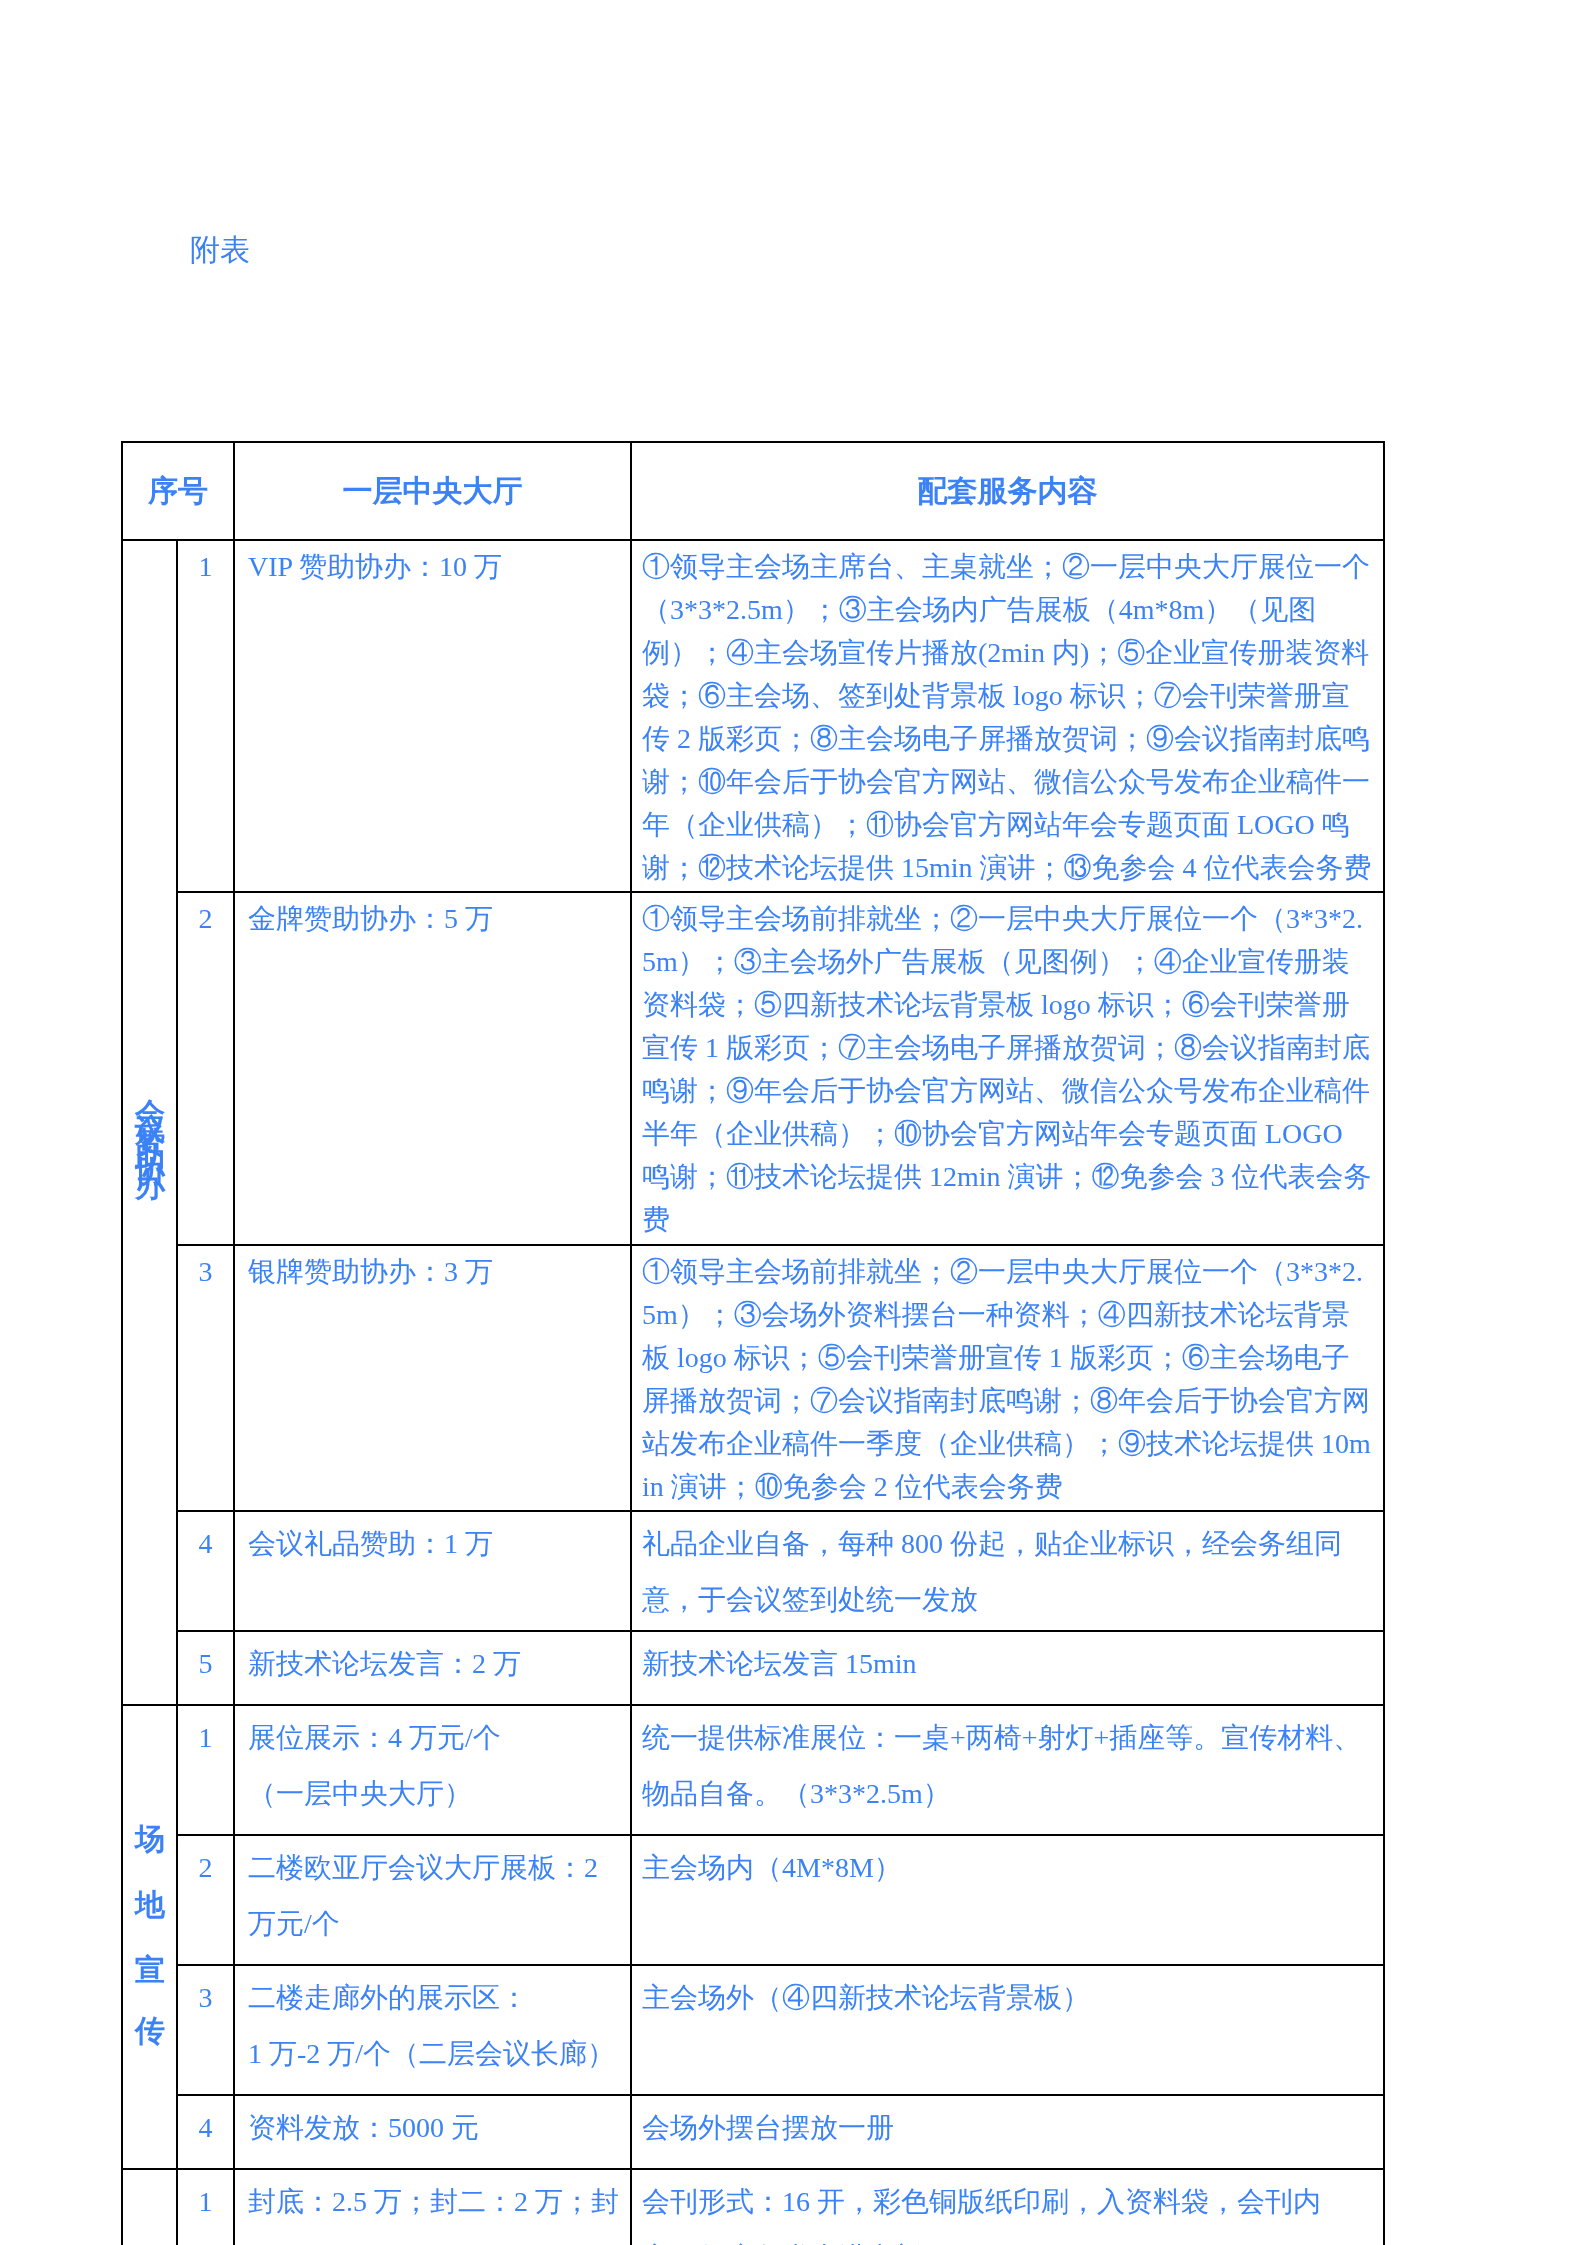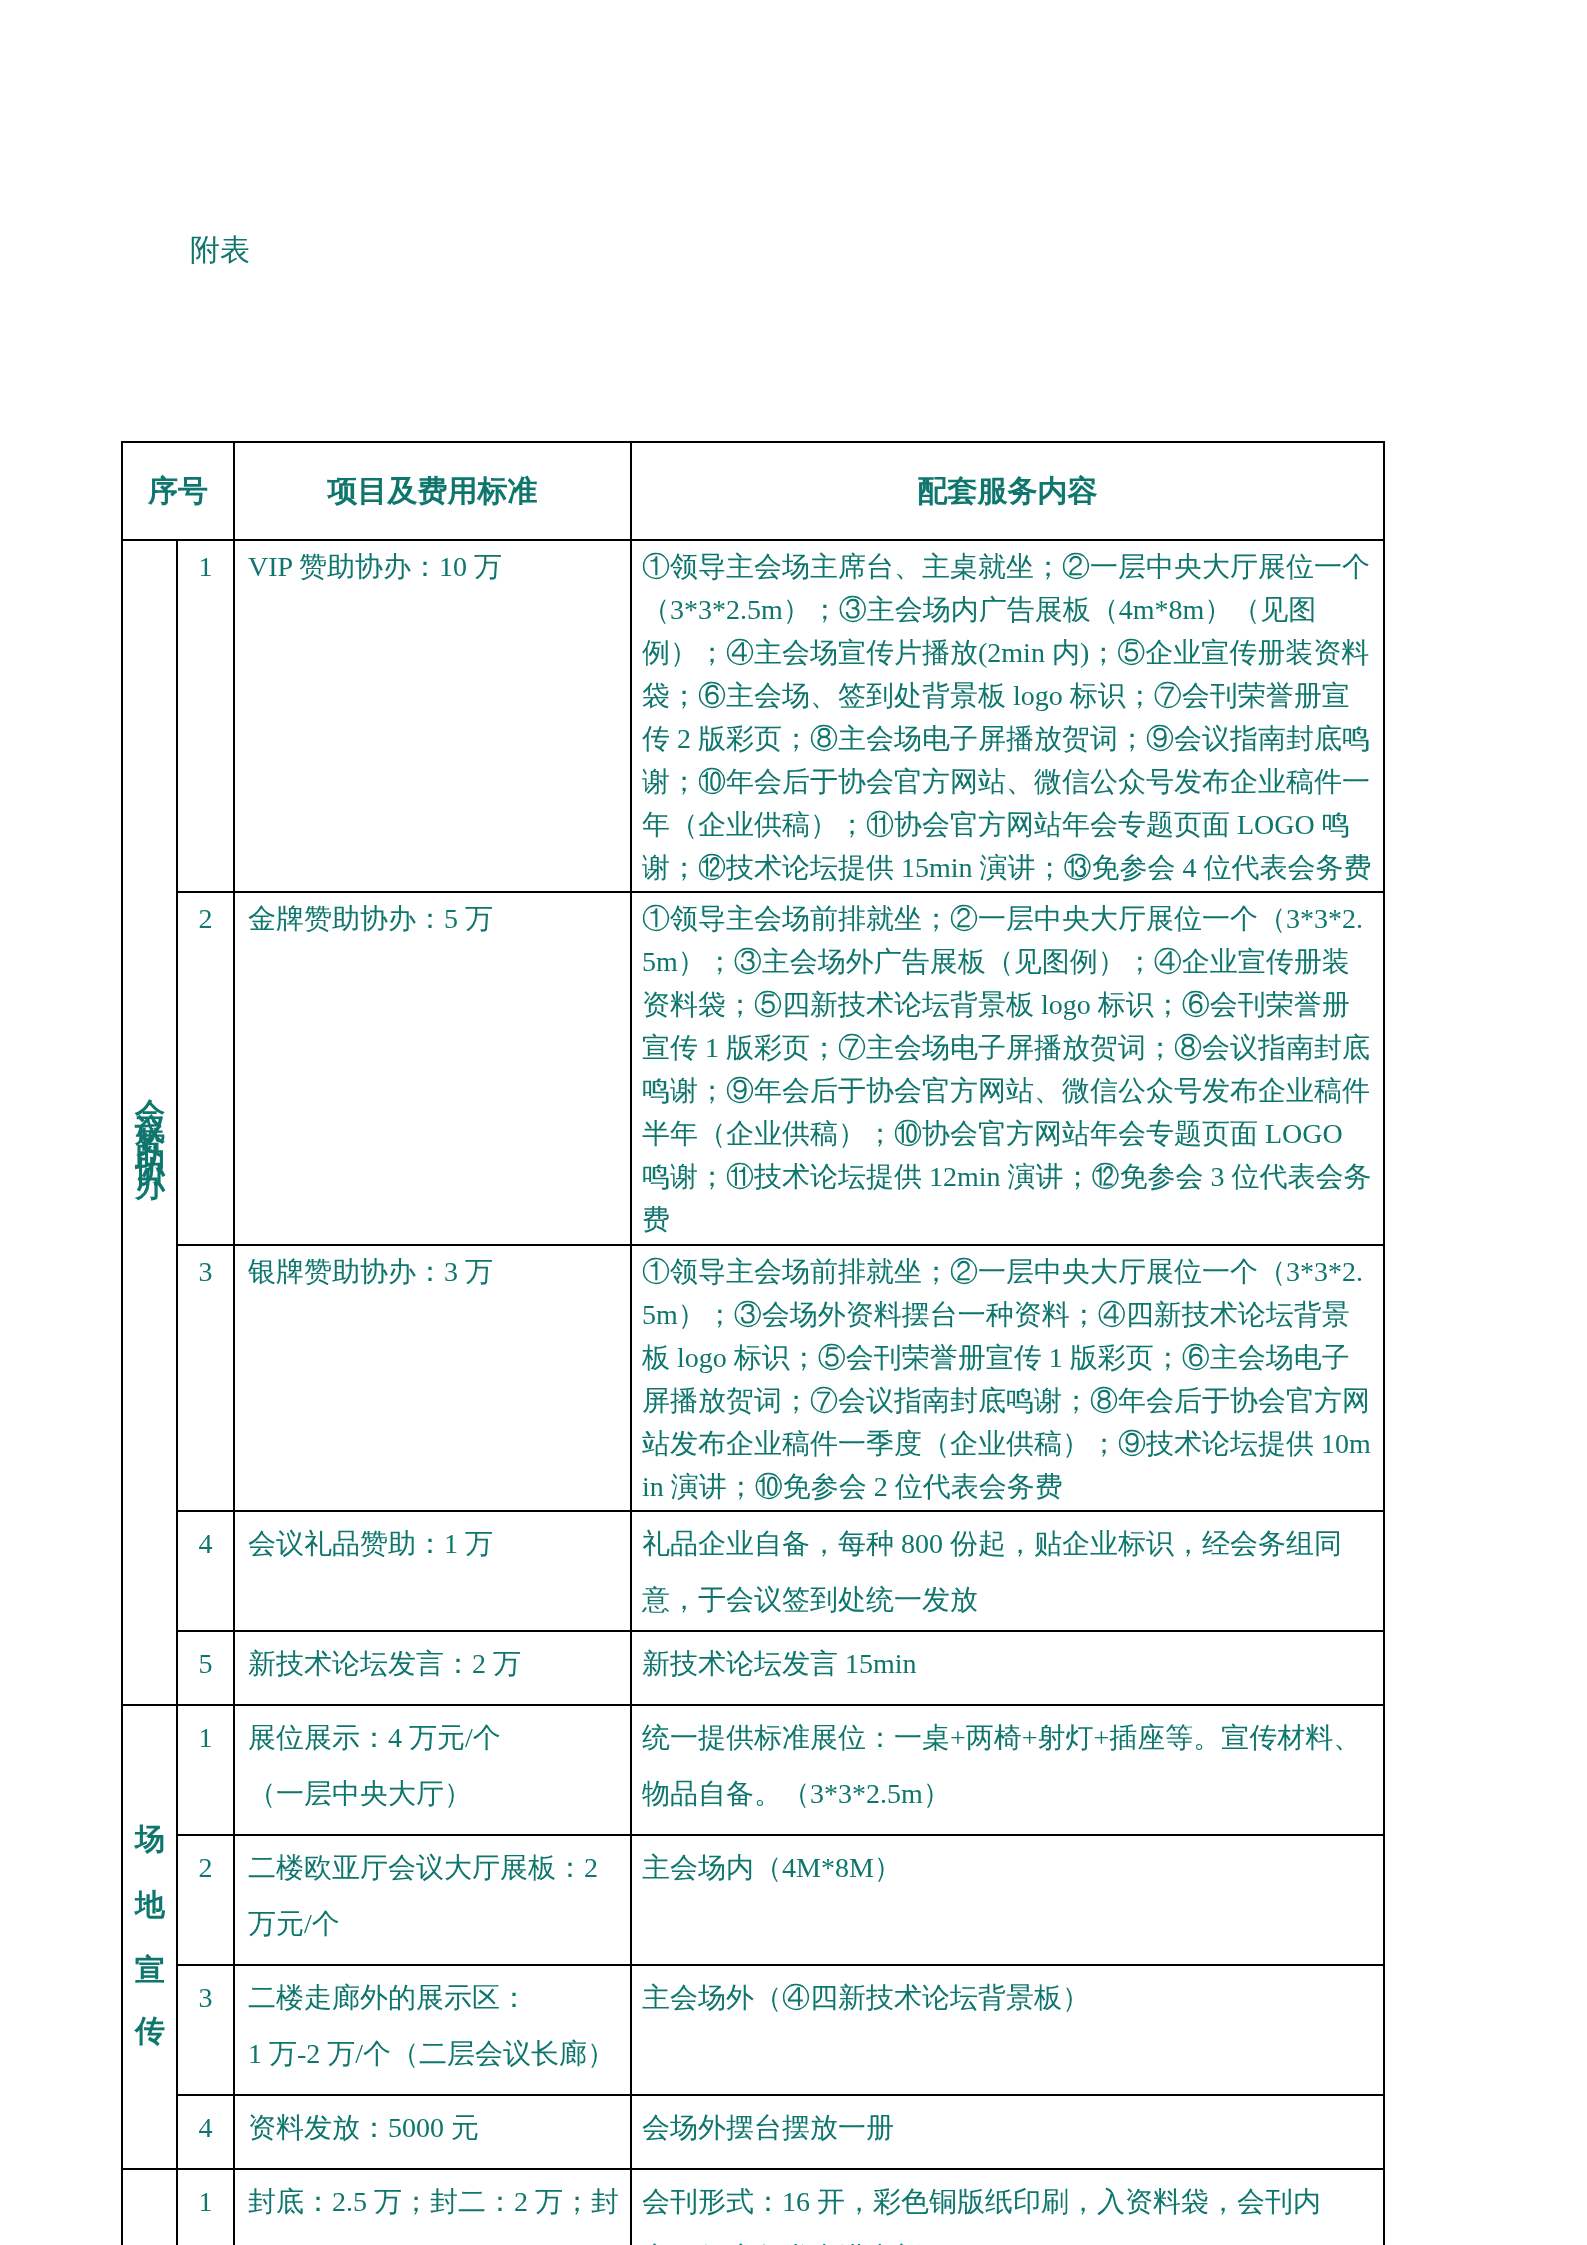--- a/index.html
+++ b/index.html
@@ -1,18 +1,18 @@
 <!DOCTYPE html>
 <html><head>
 <meta charset="utf-8">
 <style>
   html,body { margin:0; padding:0; background:#fff; }
   .page {
     position:relative; width:1587px; height:2245px; background:#ffffff;
-    font-family:"Liberation Serif","DejaVu Serif",serif; color:#0f766e;
+    font-family:"Liberation Serif","DejaVu Serif",serif; color:#3b82f6;
   }
   .appendix {
     position:absolute; left:190px; top:232px; font-size:30px; line-height:36px;
   }
   .titles {
     position:absolute; left:0; top:278px; width:1587px;
     text-align:center; font-weight:bold; font-size:47px; line-height:66px;
     letter-spacing:1px;
   }
   table.tbl {
@@ -51,21 +51,21 @@
   <table class="tbl">
     <colgroup>
       <col style="width:55px">
         <col style="width:57px">
         <col style="width:397px">
         <col style="width:753px">
     </colgroup>
     <thead>
       <tr style="height:46px;">
         <th colspan="2">序号</th>
-        <th>项目及费用标准</th>
+        <th>一层中央大厅</th>
         <th>配套服务内容</th>
       </tr>
     </thead>
 
     <tbody class="sec0">
       <tr class="tight" style="height:335px;">
         <td class="group" rowspan="5"><span class="vlabel">会议赞助协办</span></td>
         <td class="num">1</td>
         <td class="item">VIP 赞助协办：10 万</td>
         <td class="content">①领导主会场主席台、主桌就坐；②一层中央大厅展位一个（3*3*2.5m）；③主会场内广告展板（4m*8m）（见图例）；④主会场宣传片播放(2min 内)；⑤企业宣传册装资料袋；⑥主会场、签到处背景板 logo 标识；⑦会刊荣誉册宣传 2 版彩页；⑧主会场电子屏播放贺词；⑨会议指南封底鸣谢；⑩年会后于协会官方网站、微信公众号发布企业稿件一年（企业供稿）；⑪协会官方网站年会专题页面 LOGO 鸣谢；⑫技术论坛提供 15min 演讲；⑬免参会 4 位代表会务费</td>

